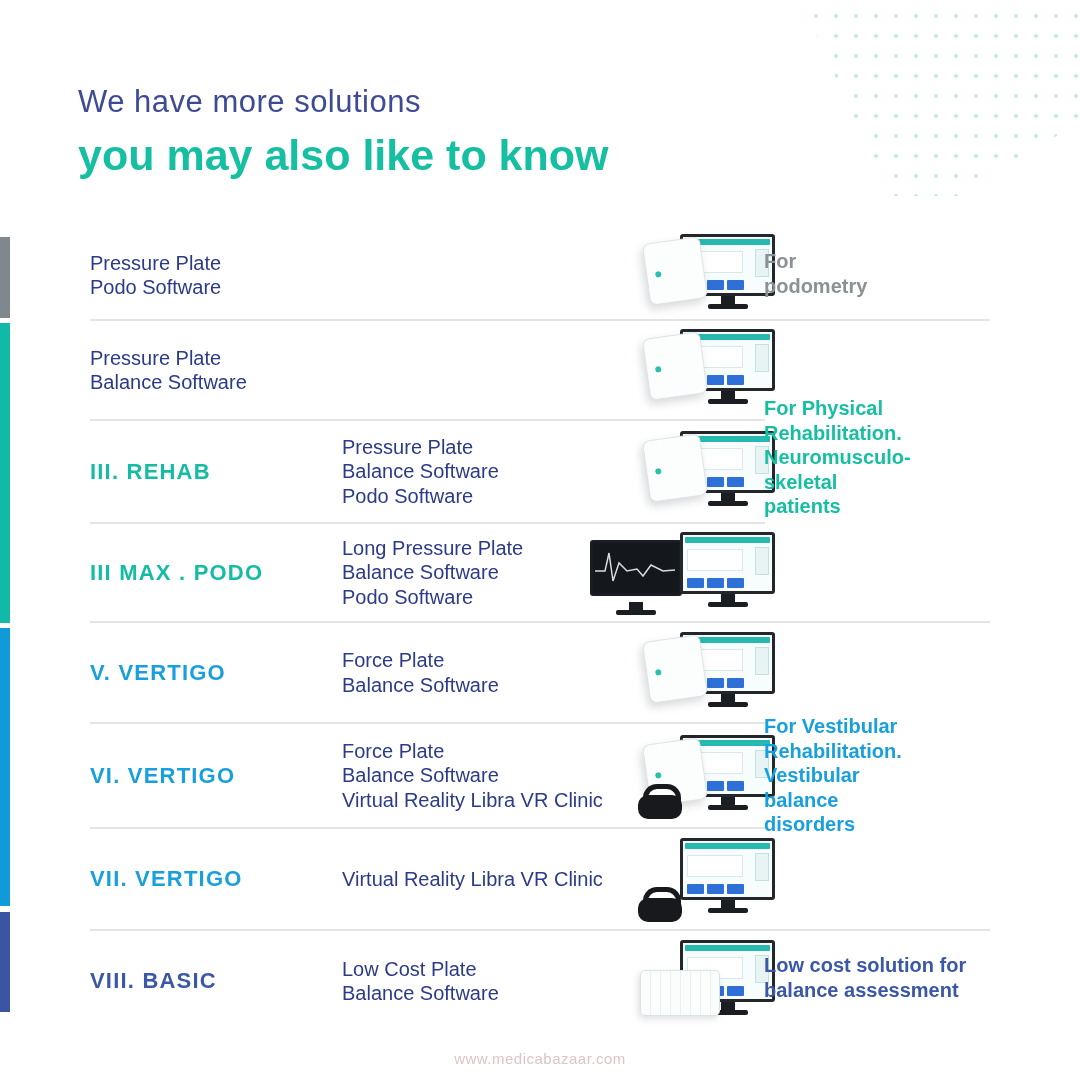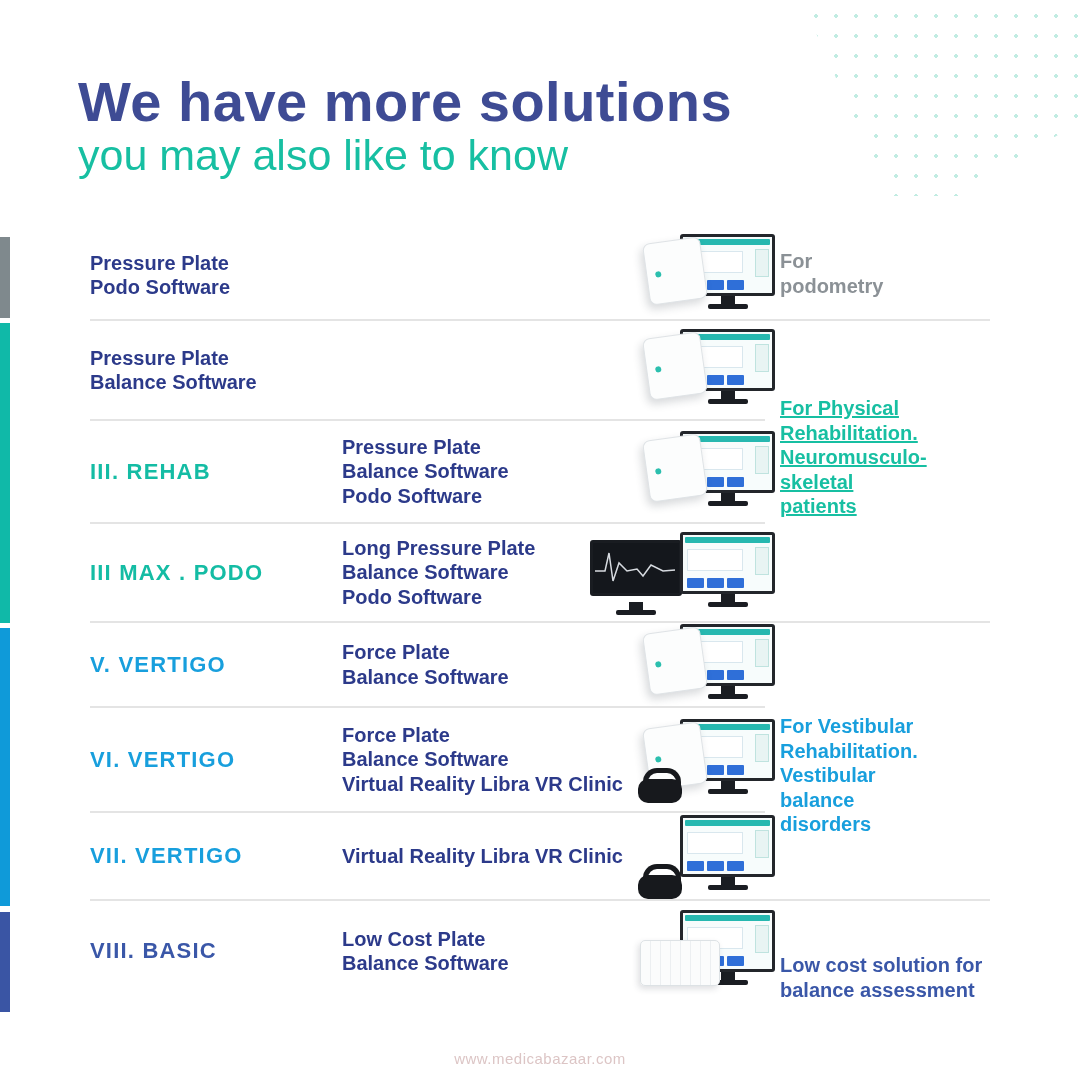--- a/index.html
+++ b/index.html
@@ -25,41 +25,41 @@
     clip-path:polygon(13% 0,100% 0,100% 62%,62% 100%,40% 100%);
   }
   
   .edge-bar{position:absolute; left:0; width:10px;}
   .edge-bar.gray{top:237px;height:81px;background:var(--bar_gray);}
   .edge-bar.teal{top:323px;height:300px;background:var(--bar_teal);}
   .edge-bar.blue{top:628px;height:278px;background:var(--bar_blue);}
   .edge-bar.navy{top:912px;height:100px;background:var(--bar_navy);}
   
   .header{position:absolute; left:78px; top:76px;}
-  .title-1{font-size:56px; font-weight:700; color:var(--title_navy); letter-spacing:.5px; line-height:52px;}
-  .title-2{font-size:43px; font-weight:400; color:var(--accent_teal); letter-spacing:0; line-height:54px;}
+  .title-1{font-size:31px; font-weight:400; color:var(--title_navy); letter-spacing:.5px; line-height:52px;}
+  .title-2{font-size:43px; font-weight:700; color:var(--accent_teal); letter-spacing:0; line-height:54px;}
   
   .table{position:absolute; left:90px; top:230px; width:900px;}
   .row{position:relative; display:flex; align-items:center;}
   .row:nth-child(1){height:90px}
   .row:nth-child(2){height:100px}
   .row:nth-child(3){height:103px}
   .row:nth-child(4){height:99px}
-  .row:nth-child(5){height:85px}
+  .row:nth-child(5){height:101px}
   .row:nth-child(6){height:105px}
-  .row:nth-child(7){height:88px}
+  .row:nth-child(7){height:102px}
   .row:nth-child(8){height:102px}
   .row::after{content:""; position:absolute; left:0; bottom:-1px; height:2px; background:var(--divider);}
   .row.full::after{width:900px}
   .row.short::after{width:675px}
   .row.none::after{display:none}
   .lbl{width:252px; font-size:22px; font-weight:800; letter-spacing:1.2px; white-space:nowrap;}
   .lbl-gray{color:var(--label_gray)} .lbl-teal{color:var(--label_teal)}
   .lbl-blue{color:var(--label_blue)} .lbl-navy{color:var(--label_navy)}
-  .desc{width:300px; font-size:20px; font-weight:700; color:var(--desc_navy); line-height:24.5px; white-space:nowrap;}
+  .desc{width:300px; font-size:20px; font-weight:400; color:var(--desc_navy); line-height:24.5px; white-space:nowrap;}
   .desc span{display:block;}
   
   .visual{position:absolute; left:500px; top:50%; transform:translateY(-50%); width:185px; height:86px;}
   .monitor{position:absolute; right:0; top:2px; width:95px; height:78px;}
   .monitor .frame{position:absolute; top:0; left:0; width:95px; height:62px; background:#23262b; border-radius:3px; padding:3px;}
   .monitor .screen{position:relative; width:100%; height:100%; background:#f7fcfc; overflow:hidden;}
   .scr-top{position:absolute; top:2px; left:2px; right:2px; height:6px; background:#27b8b0; border-radius:1px;}
   .scr-side{position:absolute; top:12px; right:3px; width:14px; bottom:16px; background:#e8f4f3; border:1px solid #bfe3df;}
   .scr-mid{position:absolute; top:14px; left:4px; width:56px; height:22px; background:#ffffff; border:1px solid #d9e7ee;}
   .scr-btns{position:absolute; left:4px; bottom:3px; display:flex; gap:3px;}
@@ -73,23 +73,23 @@
     border:1px solid #dfe3e6; border-radius:7px; transform:rotate(-8deg);
     box-shadow:-3px 4px 8px rgba(40,50,60,.18); z-index:2;}
   .plate-dot{position:absolute; left:8px; top:28px; width:6px; height:6px; border-radius:50%; background:#2bbfae;}
   .flatplate{position:absolute; left:50px; bottom:8px; width:80px; height:46px; z-index:2;
     background:repeating-linear-gradient(90deg,#fbfcfc 0 9px,#eceff1 9px 10px);
     border:1px solid #dde2e5; border-radius:5px; box-shadow:-2px 3px 6px rgba(40,50,60,.15);}
   .headset{position:absolute; left:48px; bottom:0; width:44px; height:24px; background:#17191d; border-radius:10px; z-index:3;}
   .headset::before{content:""; position:absolute; left:5px; top:-11px; width:28px; height:20px;
     border:5px solid #17191d; border-bottom:none; border-radius:14px 14px 0 0;}
   
-  .note{position:absolute; left:780px; width:215px; font-size:20px; font-weight:700; line-height:24.5px; white-space:pre-line;}
+  .note{position:absolute; left:764px; width:215px; font-size:20px; font-weight:700; line-height:24.5px; white-space:pre-line;}
   .note-1{top:249px; color:var(--label_gray);}
-  .note-2{top:396px; color:var(--accent_teal);text-decoration:underline;}
+  .note-2{top:396px; color:var(--accent_teal);}
   .note-3{top:714px; color:var(--label_blue);}
   .note-4{top:953px; color:var(--label_navy); width:230px;}
   
   .watermark{position:absolute; left:0; top:1050px; width:100%; text-align:center;
     font-size:15px; color:var(--watermark_pink); letter-spacing:.5px;}
 </style>
 </head>
 <body>
 
 <div class="dot-pattern"></div>

